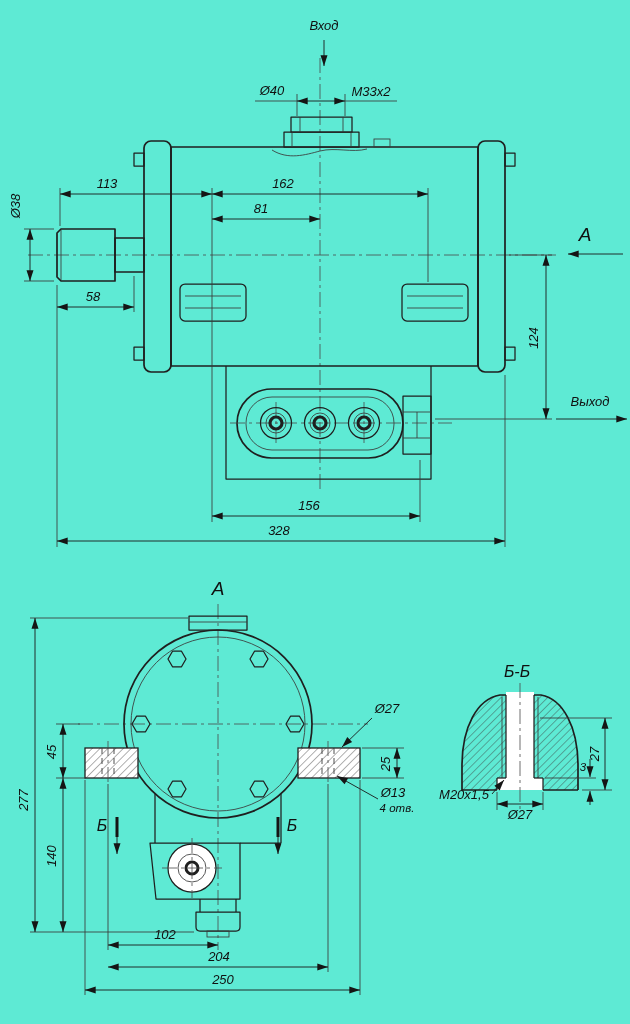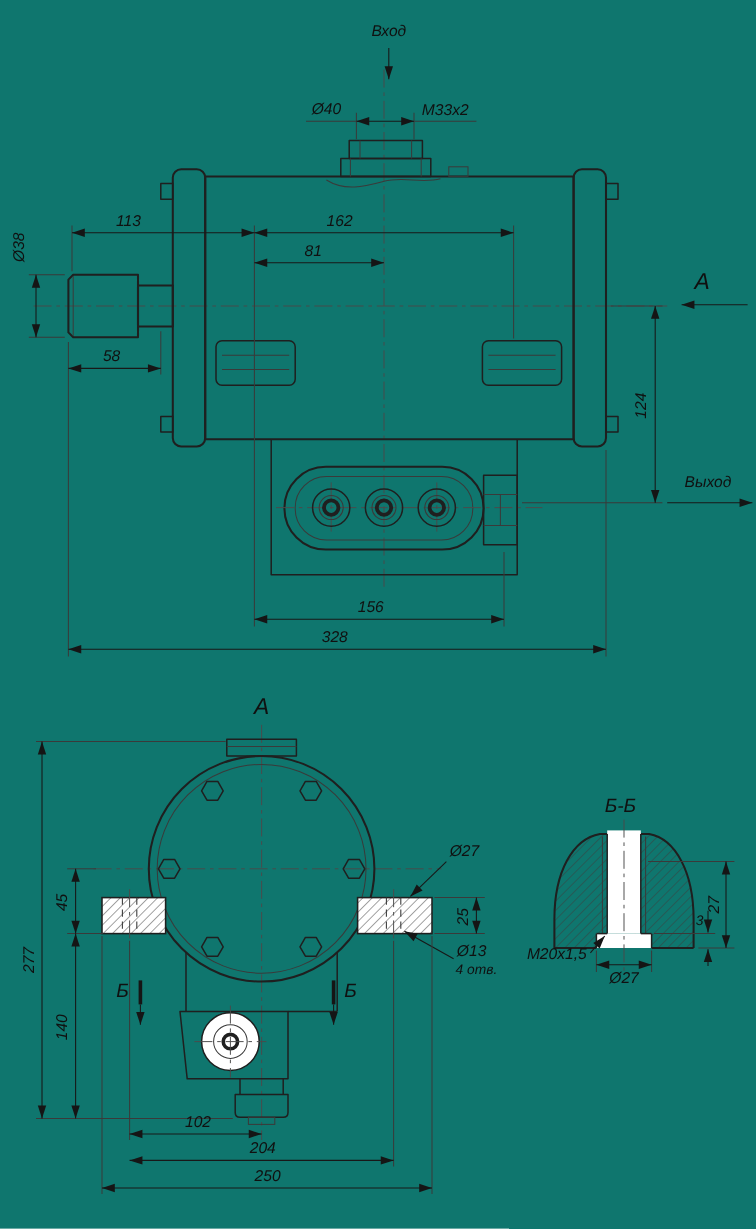--- a/index.html
+++ b/index.html
@@ -1,16 +1,16 @@
 <!DOCTYPE html>
 <html><head>
 <meta charset="utf-8">
 <style>
   html,body{margin:0;padding:0;background:#ffffff;}
-  .sheet{width:630px;height:1024px;background:#0f766e;position:relative;}
+  .sheet{width:630px;height:1024px;background:#5eead4;position:relative;}
   svg{display:block;}
   .tk{stroke:#1f1f1f;stroke-width:1.7;fill:none;stroke-linejoin:round;}
   .md{stroke:#1f1f1f;stroke-width:1.25;fill:none;stroke-linejoin:round;}
   .tn{stroke:#3a3a3a;stroke-width:0.85;fill:none;}
   .cl{stroke:#4a4a4a;stroke-width:0.8;fill:none;stroke-dasharray:15 4 3 4;}
   .hd{stroke:#3a3a3a;stroke-width:0.9;fill:none;stroke-dasharray:6 4;}
   .dm{stroke:#181818;stroke-width:0.9;fill:none;}
   .wf{fill:#ffffff;stroke:none;}
   text{font-family:"Liberation Sans","DejaVu Sans",sans-serif;font-style:italic;fill:#101010;}
   .t13{font-size:13px;}

